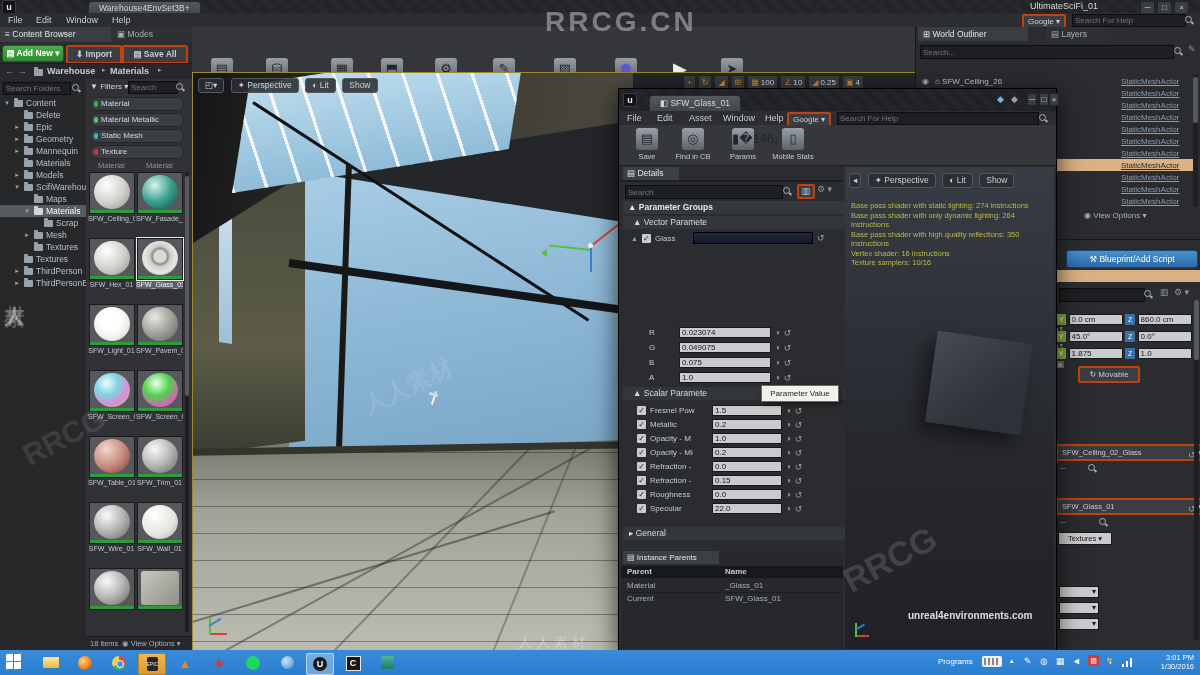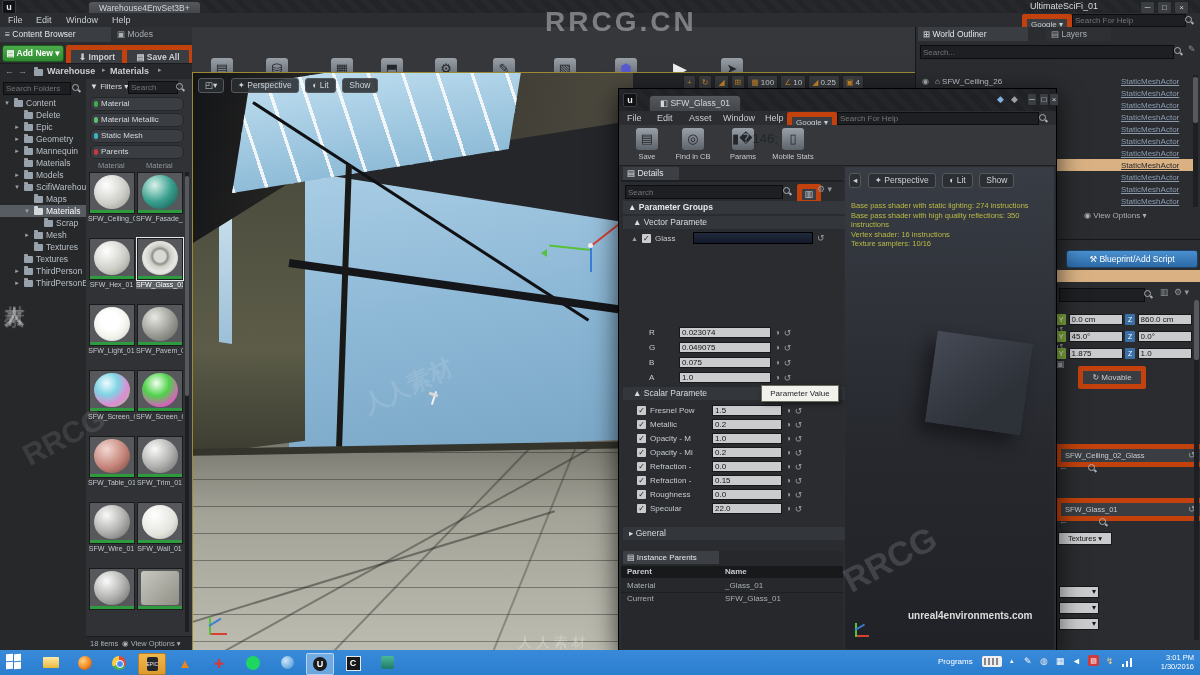--- a/index.html
+++ b/index.html
@@ -3,21 +3,21 @@
 <meta charset="utf-8">
 <style>
   html,body{margin:0;padding:0;background:#000;}
   .screen{position:relative;width:1200px;height:675px;overflow:hidden;background:#1b1d20;
     font-family:"Liberation Sans",sans-serif;color:#c9ced4;font-size:9px;}
   .abs{position:absolute;}
   .nw{white-space:nowrap;}
   .tx{color:#c9ced4;font-size:9px;white-space:nowrap;}
   .dim{color:#8f969c;}
   .hdr{background:#34373b;color:#e4e8ec;font-weight:bold;}
-  .btn-dark{background:#3a3d41;border:5px solid #c2410c;border-radius:2px;color:#c9ced4;}
+  .btn-dark{background:#3a3d41;border:2px solid #c2410c;border-radius:2px;color:#c9ced4;}
   .input-dark{background:#1d1f22;border:1px solid #0c0d0e;color:#9aa0a6;font-size:8px;font-family:"Liberation Sans",sans-serif;}
   .input-light{background:#c9cbcd;border:1px solid #17181a;color:#141516;font-size:8px;padding:0 2px;font-family:"Liberation Sans",sans-serif;}
   .chk{display:inline-block;width:9px;height:9px;background:#c9cbcd;color:#1a1c1e;font-size:8px;line-height:9px;text-align:center;border-radius:1px;}
   .reset{color:#9aa0a6;font-size:9px;}
   .mag{display:inline-block;position:relative;width:9px;height:9px;}
   .mag::before{content:"";position:absolute;left:0;top:0;width:5px;height:5px;border:1.5px solid #a9afb5;border-radius:50%;}
   .mag::after{content:"";position:absolute;left:6px;top:6px;width:3px;height:1.5px;background:#a9afb5;transform:rotate(45deg);}
   .folder{display:inline-block;position:relative;width:9px;height:7px;background:#98a2ac;border-radius:1px;flex:0 0 auto;}
   .folder::before{content:"";position:absolute;top:-2px;left:0;width:4px;height:2px;background:inherit;border-radius:1px 1px 0 0;}
   .trow{position:relative;display:flex;align-items:center;gap:3px;height:12px;font-size:8.5px;color:#b9c0c7;overflow:hidden;}
@@ -196,21 +196,21 @@
     </div>
 
     <div class="abs" style="left:86px;top:52px;width:106px;height:571px;background:#303236;">
       <span class="abs tx" style="left:4px;top:3px;font-size:8px;color:#d4dade;">▼ <span>Filters</span> ▾</span>
       <input class="abs input-dark" style="left: 42px; top: 2px; width: 44px; height: 9px;" placeholder="Search">
       <span class="mag abs" style="left:90px;top:4px;"></span>
       <div class="abs" style="left:2px;top:16px;width:98px;">
         <div class="pill" style="--pc:#3fae4a;">Material</div>
         <div class="pill" style="--pc:#5fc06a;">Material Metallic</div>
         <div class="pill" style="--pc:#37b8c8;">Static Mesh</div>
-        <div class="pill" style="--pc:#c83a3a;">Parents</div>
+        <div class="pill" style="--pc:#c83a3a;">Texture</div>
       </div>
       <span class="abs dim" style="left:12px;top:82px;font-size:7.5px;">Material</span>
       <span class="abs dim" style="left:60px;top:82px;font-size:7.5px;">Material</span>
       
       <div class="abs" style="left:0;top:93px;width:98px;height:462px;overflow:hidden;">
         <div class="tile" style="left:2px;top:0;" data-tone="white">
             <div class="thumb">
               <div class="ball"></div>
               <div class="gbar"></div>
             </div>
@@ -655,20 +655,21 @@
 
     <div class="abs" style="left:226px;top:78px;width:209px;height:482px;background:linear-gradient(180deg,#383c44,#26282e 60%,#202228);overflow:hidden;">
       <div class="abs" style="left:4px;top:6px;">
         <span class="vbtn" style="padding:0 3px;">◂</span>
         <span class="vbtn">✦ <span>Perspective</span></span>
         <span class="vbtn">◐ <span>Lit</span></span>
         <span class="vbtn"><span>Show</span></span>
       </div>
       <div class="abs" style="left:6px;top:34px;width:200px;font-size:7.5px;line-height:9.5px;color:#b9ba45;">
         <div>Base pass shader with static lighting: 274 instructions</div>
+        <div>Base pass shader with only dynamic lighting: 264 instructions</div>
         <div>Base pass shader with high quality reflections: 350 instructions</div>
         <div>Vertex shader: 16 instructions</div>
         <div>Texture samplers: 10/16</div>
       </div>
       <div class="abs" style="left:86px;top:170px;width:96px;height:92px;background:linear-gradient(135deg,#454a55,#2d3138 70%);transform:rotate(8deg);box-shadow:-8px 10px 18px rgba(0,0,0,.45);"></div>
       <div class="abs" style="left:8px;top:452px;width:26px;height:22px;">
         <div class="abs" style="left:2px;top:16px;width:14px;height:2px;background:#d94032;"></div>
         <div class="abs" style="left:2px;top:4px;width:2px;height:14px;background:#57c13a;"></div>
         <div class="abs" style="left:2px;top:10px;width:11px;height:2px;background:#3a7fd4;transform:rotate(-30deg);transform-origin:left;"></div>
       </div>

